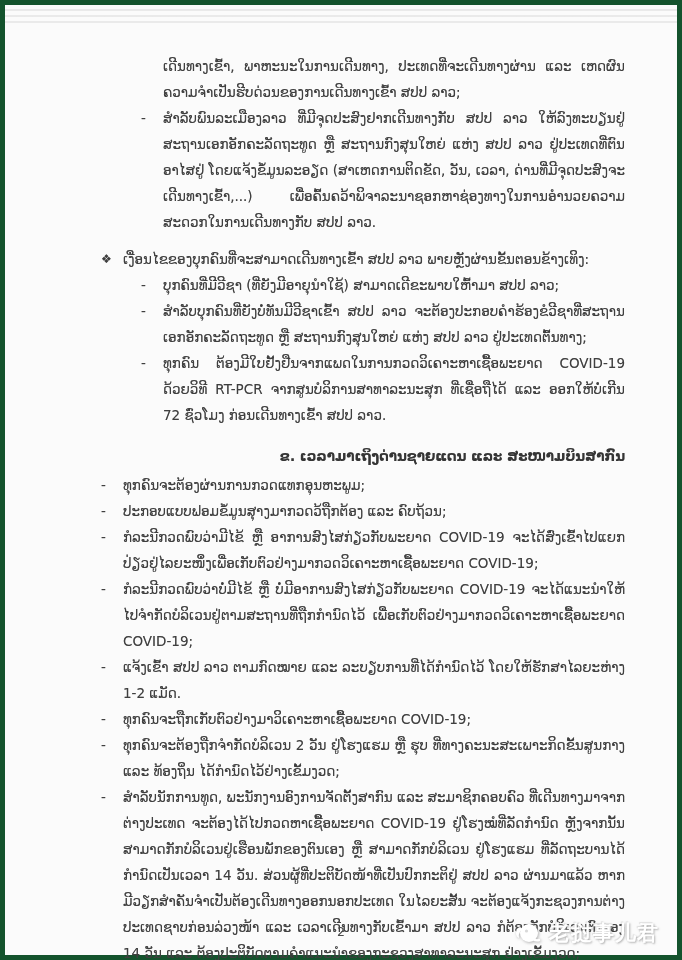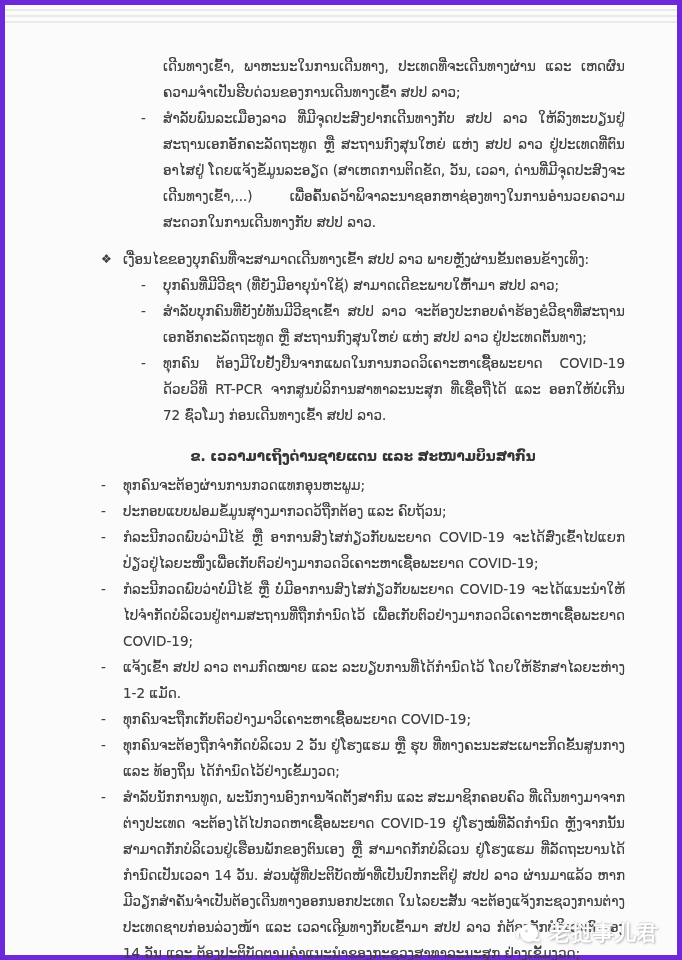--- a/index.html
+++ b/index.html
@@ -3,42 +3,42 @@
 <meta charset="utf-8">
 <style>
   html,body{margin:0;padding:0;}
   body{
     width:682px;height:960px;overflow:hidden;
     font-family:"DejaVu Sans","Liberation Sans",sans-serif;
     background:#e9e9e9;
   }
   .frame{
     position:relative;width:682px;height:960px;box-sizing:border-box;
-    background:#6d28d9; 
+    background:#14532d; 
   }
   .page{
     position:absolute;left:5px;top:5px;right:5px;bottom:5px;
     background:#fbfbfb;
     box-sizing:border-box;
     padding:48px 52px 0 96px;
   }
   
   .scan-streaks{
     position:absolute;left:0;top:4px;width:100%;height:16px;
     background:repeating-linear-gradient(180deg,
       rgba(220,220,220,.55) 0 2px, rgba(251,251,251,0) 2px 6px);
     pointer-events:none;
   }
   .content{color:#3f3f3f;font-size:13.5px;line-height:26px;}
   .blk{display:flex;text-align:justify;}
   .blk .marker{flex:0 0 22px;color:#3f3f3f;}
   .blk .txt{flex:1 1 auto;}
   .indent1{margin-left:0;}
   .indent2{margin-left:40px;}
-  .kind-heading{font-weight:bold;color:#353535;margin-top:15px;margin-bottom:3px;text-align:center;}
+  .kind-heading{font-weight:bold;color:#353535;margin-top:15px;margin-bottom:3px;text-align:right;}
   .kind-para .marker{visibility:hidden;}
   .kind-diamond{margin-top:11px;}
   .kind-diamond .marker{font-size:12px;}
   .content .txt, .content .marker{
     text-shadow:0 0 .5px rgba(60,60,60,.45); 
   }
   .page-number{
     position:absolute;bottom:16px;left:0;width:100%;
     text-align:center;font-size:12.5px;color:#4a4a4a;
   }

